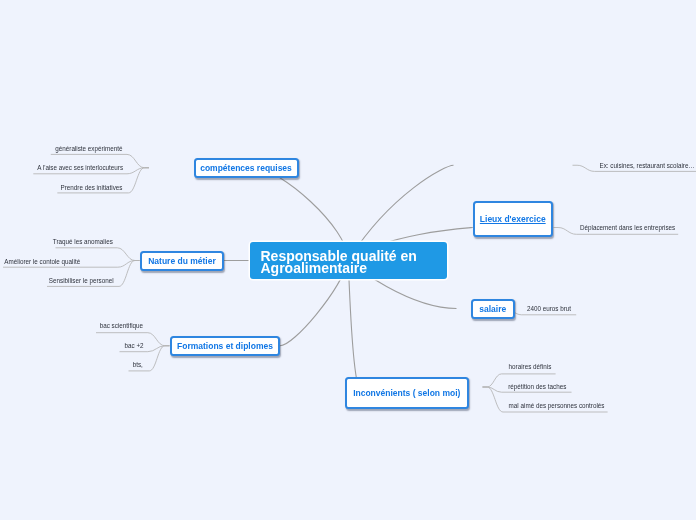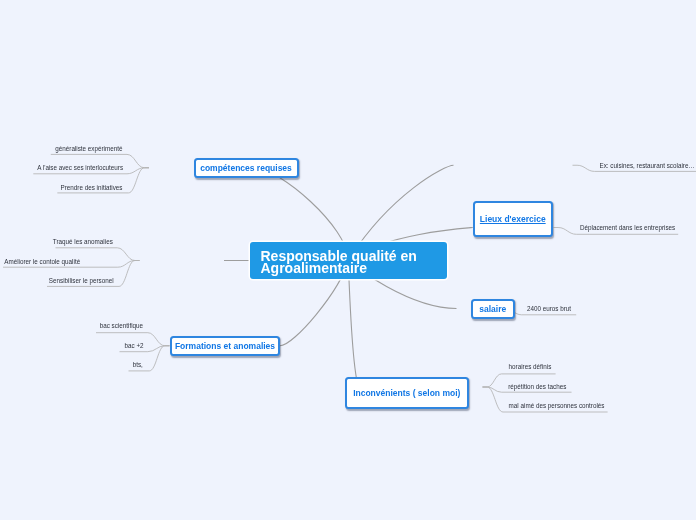--- a/index.html
+++ b/index.html
@@ -92,21 +92,22 @@
       <path d="M 576.2 314.8 L 521.6 314.8 C 514.1750000000001 314.8, 512.525 308.5, 505.1 308.5 L 500.5 308.5" fill="none" stroke="#b4b4b4" stroke-width="0.85" stroke-linecap="butt"></path>
       <path d="M 555.6 373.9 L 501.5 373.9 C 495.02 373.9, 493.58000000000004 387, 487.1 387 L 482.5 387" fill="none" stroke="#b4b4b4" stroke-width="0.85" stroke-linecap="butt"></path>
       <path d="M 571.5 392.2 L 501.5 392.2 C 495.02 392.2, 493.58000000000004 387, 487.1 387 L 482.5 387" fill="none" stroke="#b4b4b4" stroke-width="0.85" stroke-linecap="butt"></path>
       <path d="M 607.6 412 L 503 412 C 495.845 412, 494.255 387, 487.1 387 L 482.5 387" fill="none" stroke="#b4b4b4" stroke-width="0.85" stroke-linecap="butt"></path>
     </svg>
 
   <div class="root-node">Responsable qualité en
 Agroalimentaire</div>
 
   <div class="branch-node bn-competences-requises">compétences requises</div>
-  <div class="branch-node bn-formations-et-diplomes">Formations et anomalies</div>
+  <div class="branch-node bn-nature-du-metier">Nature du métier</div>
+  <div class="branch-node bn-formations-et-diplomes">Formations et diplomes</div>
   <div class="branch-node bn-lieux-d-exercice">Lieux d'exercice</div>
   <div class="branch-node bn-salaire">salaire</div>
   <div class="branch-node bn-inconvenients">Inconvénients ( selon moi)</div>
 
   <div class="leaf-label right-aligned lf-0-0">généraliste expérimenté</div>
   <div class="leaf-label right-aligned lf-0-1">A l'aise avec ses interlocuteurs</div>
   <div class="leaf-label right-aligned lf-0-2">Prendre des initiatives</div>
 
   <div class="leaf-label right-aligned lf-1-0">Traqué les anomalies</div>
   <div class="leaf-label right-aligned lf-1-1">Améliorer le contole qualité</div>

